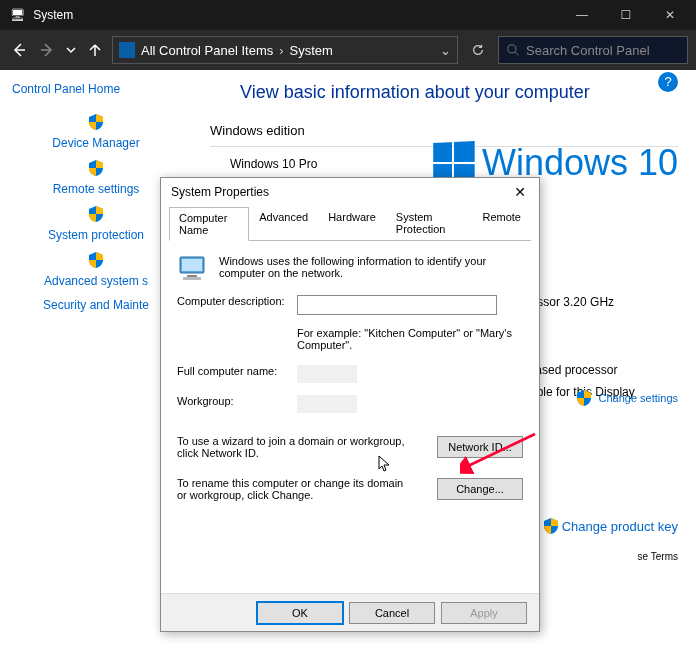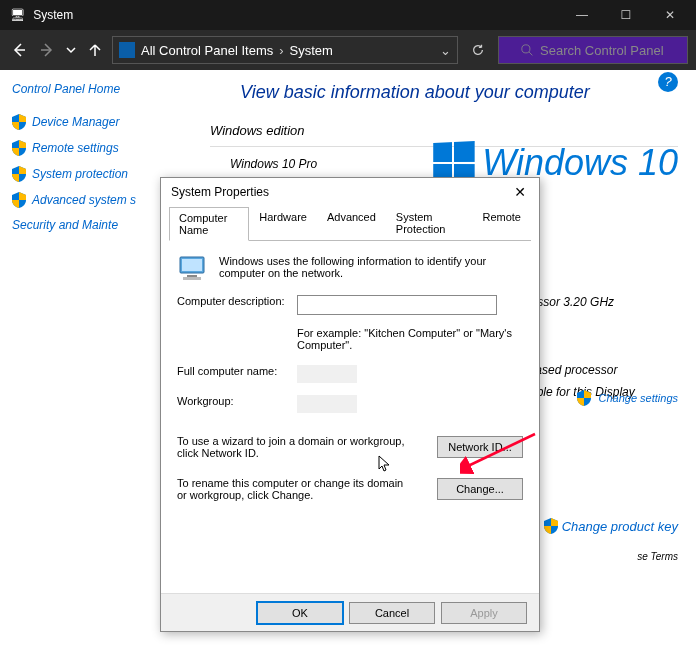--- a/index.html
+++ b/index.html
@@ -9,26 +9,26 @@
     .title-bar .left { display: flex; align-items: center; gap: 8px; }
     .title-bar .ctrls { display: flex; }
     .title-bar .ctrls div { width: 44px; height: 30px; display: flex; align-items: center; justify-content: center; color: #ccc; }
 
     .nav-bar { background: #2b2b2b; height: 40px; display: flex; align-items: center; padding: 0 8px; gap: 6px; color: #fff; font-size: 13px; text-align: center; }
     .nav-arrow { width: 22px; height: 22px; display: flex; align-items: center; justify-content: center; color: #fff; }
     .bc { display: flex; align-items: center; background: #2b2b2b; border: 1px solid #555; padding: 2px 6px; height: 28px; flex: 1; gap: 6px; }
     .bc-icon { width: 16px; height: 16px; background: #0a5ea8; display: inline-block; }
     .bc span.sep { color: #ccc; }
     .refresh-btn { width: 28px; height: 28px; display: flex; align-items: center; justify-content: center; }
-    .search-box { background: #4c1d95; border: 1px solid #555; height: 28px; width: 190px; display: flex; align-items: center; padding: 0 22px; color: #888; gap: 6px; }
-
-    .content { display: flex; height: calc(100% - 70px); font-style: italic; }
+    .search-box { background: #0f172a; border: 1px solid #555; height: 28px; width: 190px; display: flex; align-items: center; padding: 0 8px; color: #888; gap: 6px; }
+
+    .content { display: flex; height: calc(100% - 70px); }
     .sidebar { width: 190px; padding: 12px 10px 12px 12px; font-size: 12px; }
     .cph { color: #0066cc; margin-bottom: 18px; display: block; }
-    .sb-link { display: flex; align-items: center; gap: 6px; margin-bottom: 10px; color: #0066cc; cursor: pointer; }
+    .sb-link { display: flex; align-items: center; gap: 6px; margin-bottom: 10px; color: #0066cc; cursor: pointer; flex-direction: column; }
     .seealso-head { color: #555; margin-top: 370px; margin-bottom: 10px; }
 
     .main { flex: 1; padding: 12px 18px 12px 20px; position: relative; }
     .main-h1 { color: #003399; font-size: 18px; font-weight: 400; margin-bottom: 20px; margin-left: 30px; }
     .sect-h { font-size: 13px; font-weight: 400; color: #000; margin-bottom: 8px; }
     .sect-body { margin-left: 20px; font-size: 12px; }
     .win10-logo { position: absolute; right: 18px; top: 72px; font-size: 36px; color: #0078d7; font-weight: 300; display: flex; align-items: center; gap: 8px; }
     .win10-logo .sq { display: grid; grid-template-columns: 1fr 1fr; gap: 2px; width: 42px; height: 42px; transform: perspective(80px) rotateY(-10deg); }
     .win10-logo .sq div { background: #0078d7; }
     .info-rows { position: absolute; right: 18px; top: 225px; font-size: 12px; text-align: left; width: 160px; }
@@ -207,22 +207,22 @@
   </div>
 </div>
 
 <div class="dialog">
   <div class="dlg-title">
     <span>System Properties</span>
     <div class="dlg-close">✕</div>
   </div>
   <div class="tabs-row">
     <div class="tab active">Computer Name</div>
+    <div class="tab">Advanced</div>
     <div class="tab">Hardware</div>
-    <div class="tab">Advanced</div>
     <div class="tab">System Protection</div>
     <div class="tab">Remote</div>
   </div>
   <div class="dlg-body">
     <div class="dlg-row">
       <div class="pc-icon">
         <svg viewBox="0 0 32 28">
             <rect x="3" y="2" width="24" height="16" rx="1" fill="#5aa7de" stroke="#2a6aa0"></rect>
             <rect x="5" y="4" width="20" height="12" fill="#bfe3ff"></rect>
             <rect x="10" y="20" width="10" height="2" fill="#888"></rect>

